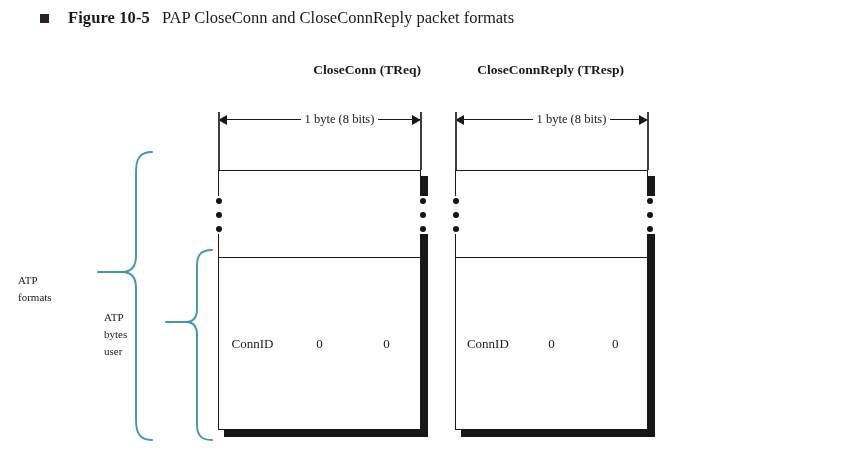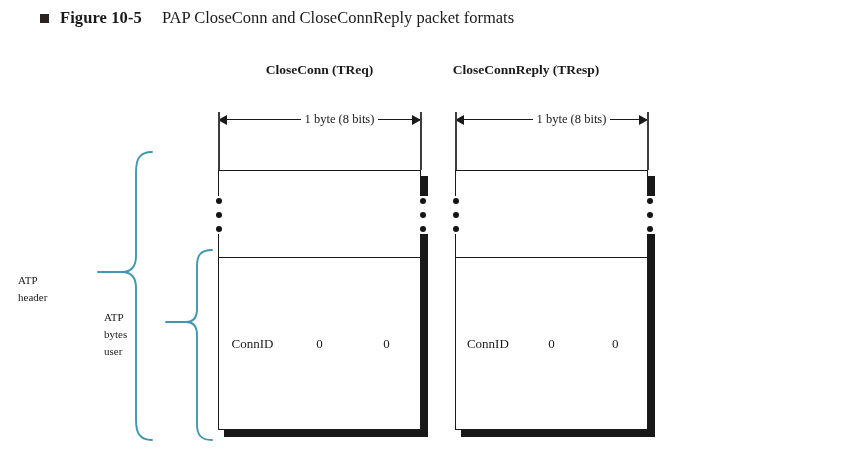--- a/index.html
+++ b/index.html
@@ -21,45 +21,46 @@
   }
 
   
   #caption {
     position: absolute;
     left: 40px;
     top: 8px;
     display: flex;
     align-items: center;
     white-space: nowrap;
+    gap: 8px;
   }
   #caption-bullet {
     width: 9px;
     height: 9px;
     background: #2b2320;
     margin-right: 11px;
     flex: 0 0 auto;
   }
   #caption-figno {
     font-weight: bold;
     font-size: 16.5px;
     letter-spacing: 0.1px;
   }
   #caption-text {
     font-size: 16.5px;
-    margin-left: 20px;
+    margin-left: 4px;
   }
 
   
   .col-title {
     position: absolute;
     font-weight: bold;
     font-size: 13.5px;
     white-space: nowrap;
-    text-align: center;
+    text-align: right;
   }
   #title-left  { left: 218px; top: 62px; width: 203px; }
   #title-right { left: 428px; top: 62px; width: 196px; }
 
   
   .ruler { position: absolute; height: 20px; }
   #ruler-left  { left: 218px; top: 110px; width: 203px; }
   #ruler-right { left: 455px; top: 110px; width: 193px; }
 
   .ruler-line {
@@ -311,21 +312,21 @@
              L 197,309
              C 197,317 194,322 186,322
              C 194,322 197,327 197,335
              L 197,424
              C 197,434 200,440 212,440" fill="none" stroke="#3f97b0" stroke-width="1.9" stroke-linecap="round"></path>
     <line x1="166" y1="322" x2="186" y2="322" stroke="#3f97b0" stroke-width="1.9" stroke-linecap="round"></line>
   </svg>
 
   <div class="brace-label" id="label-atp-header">
     <div>ATP</div>
-    <div>header</div>
+    <div>formats</div>
   </div>
 
   <div class="brace-label" id="label-atp-user">
     <div>ATP</div>
     <div>bytes</div>
     <div>user</div>
   </div>
 
 </div>
 

